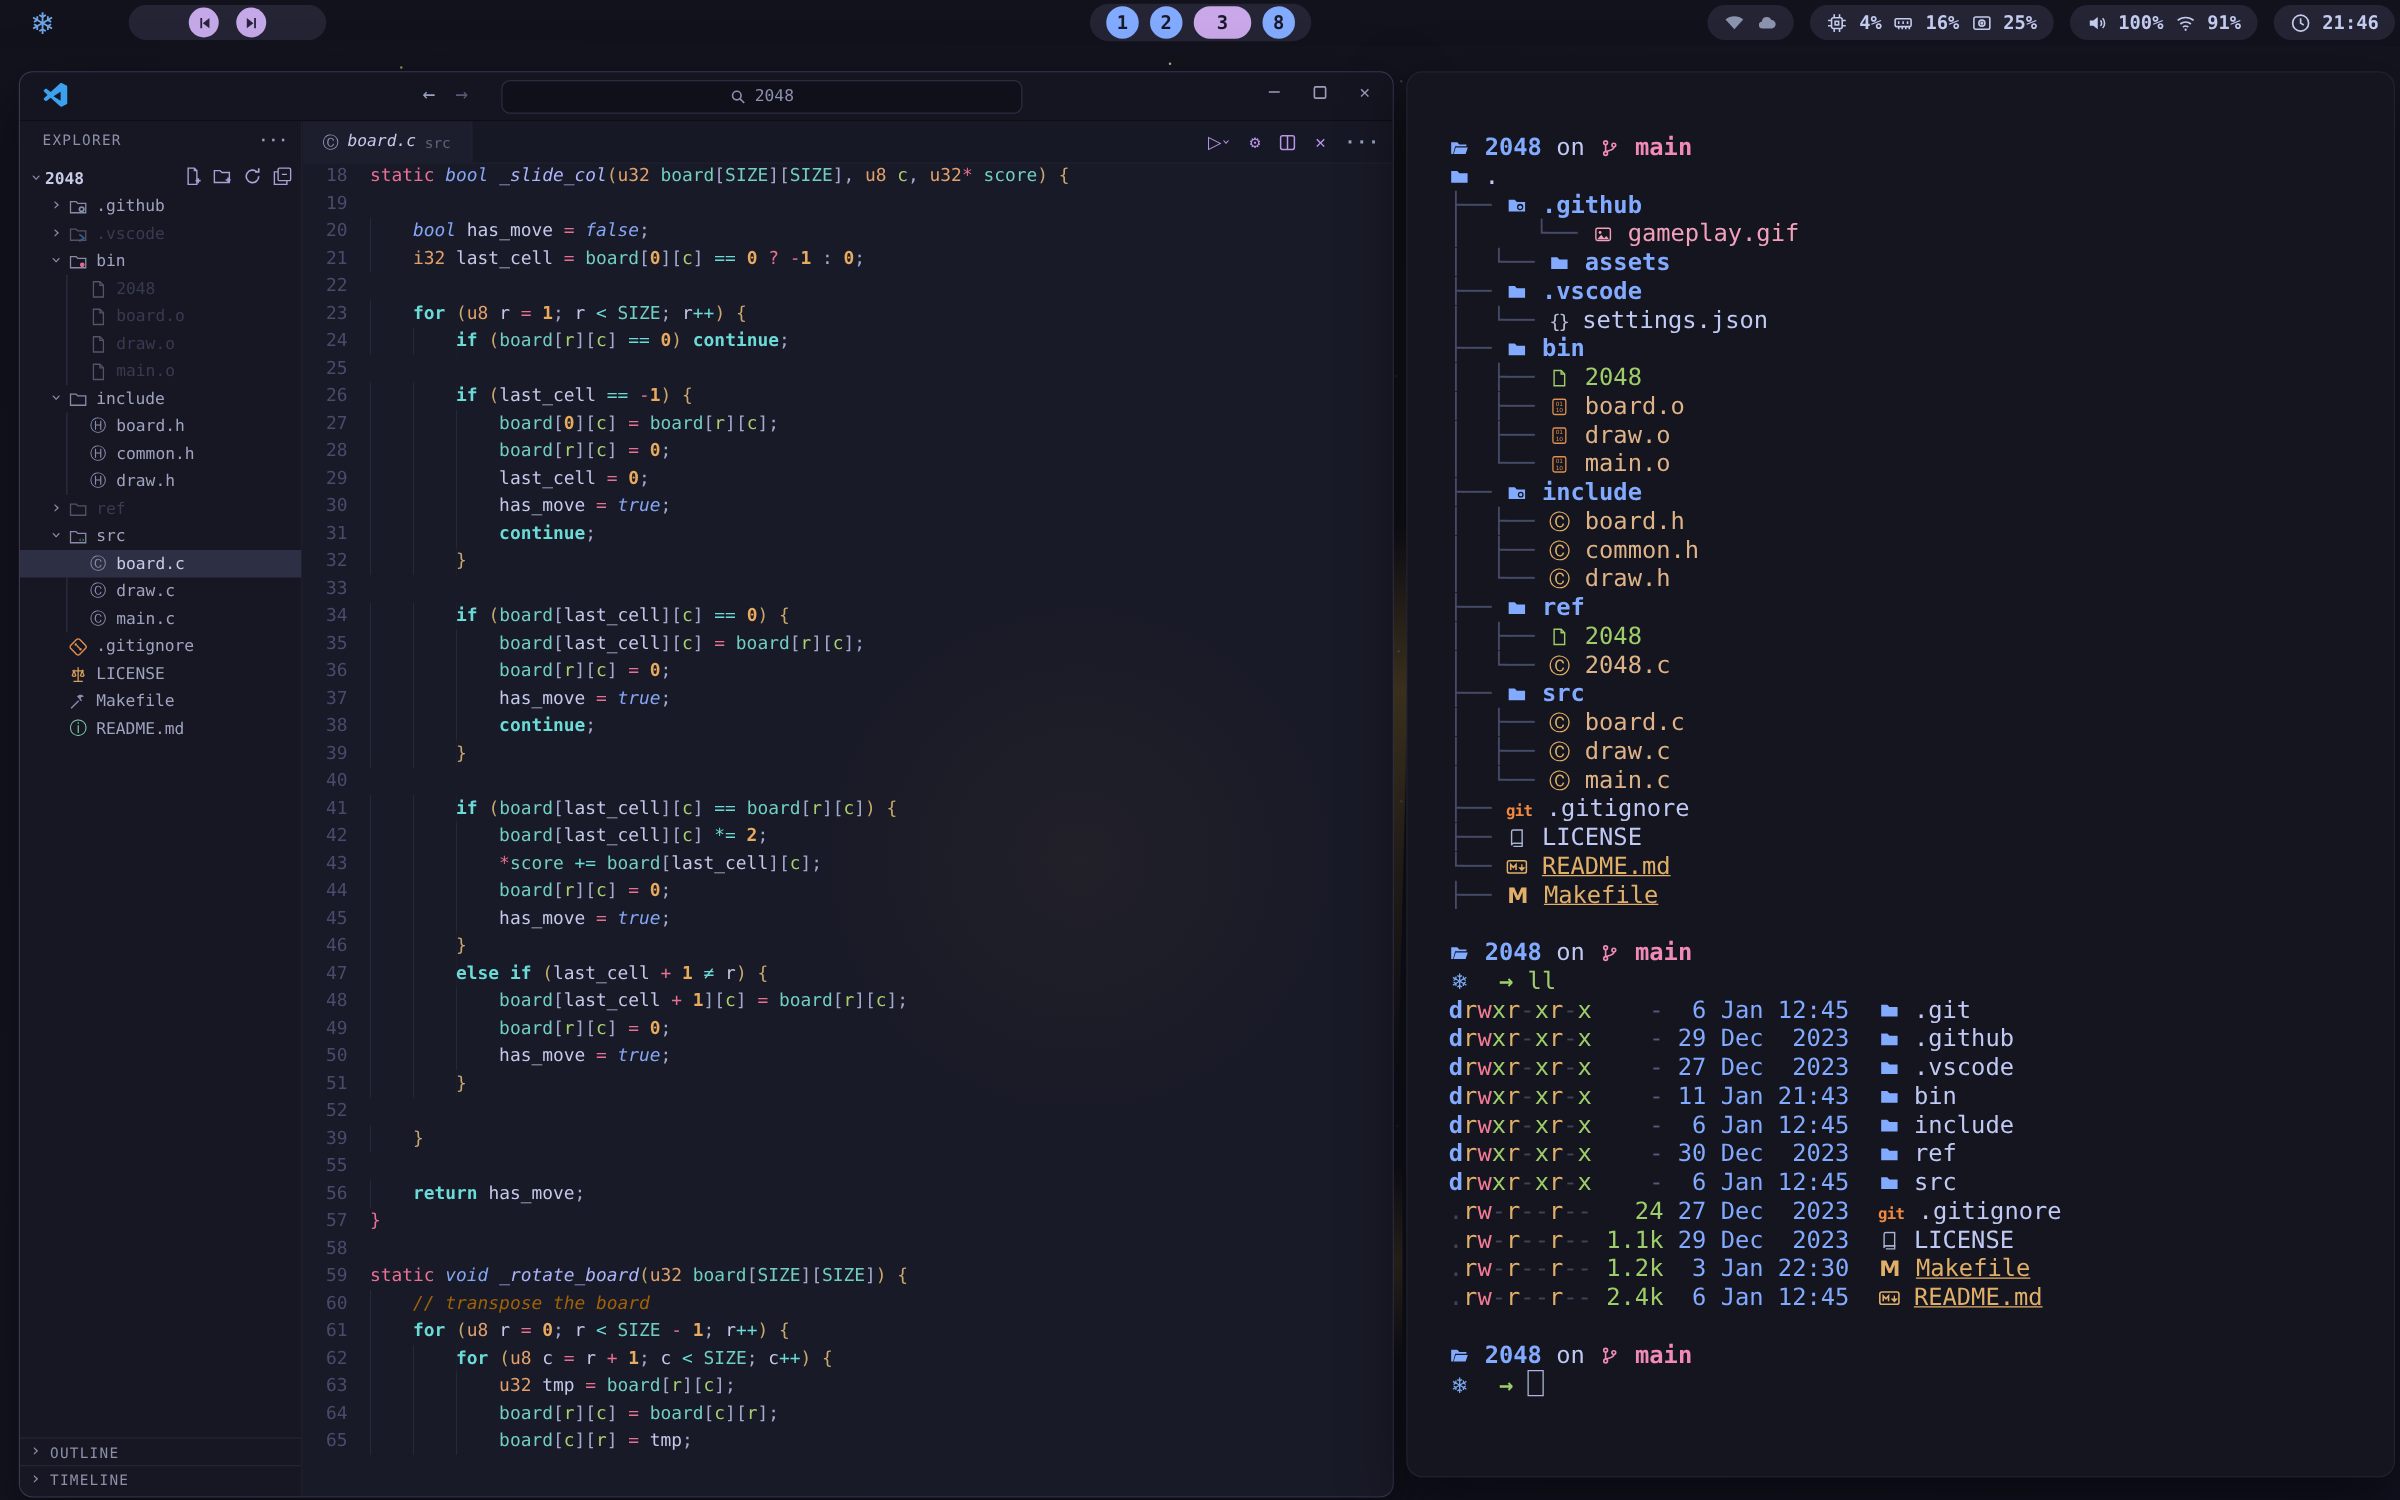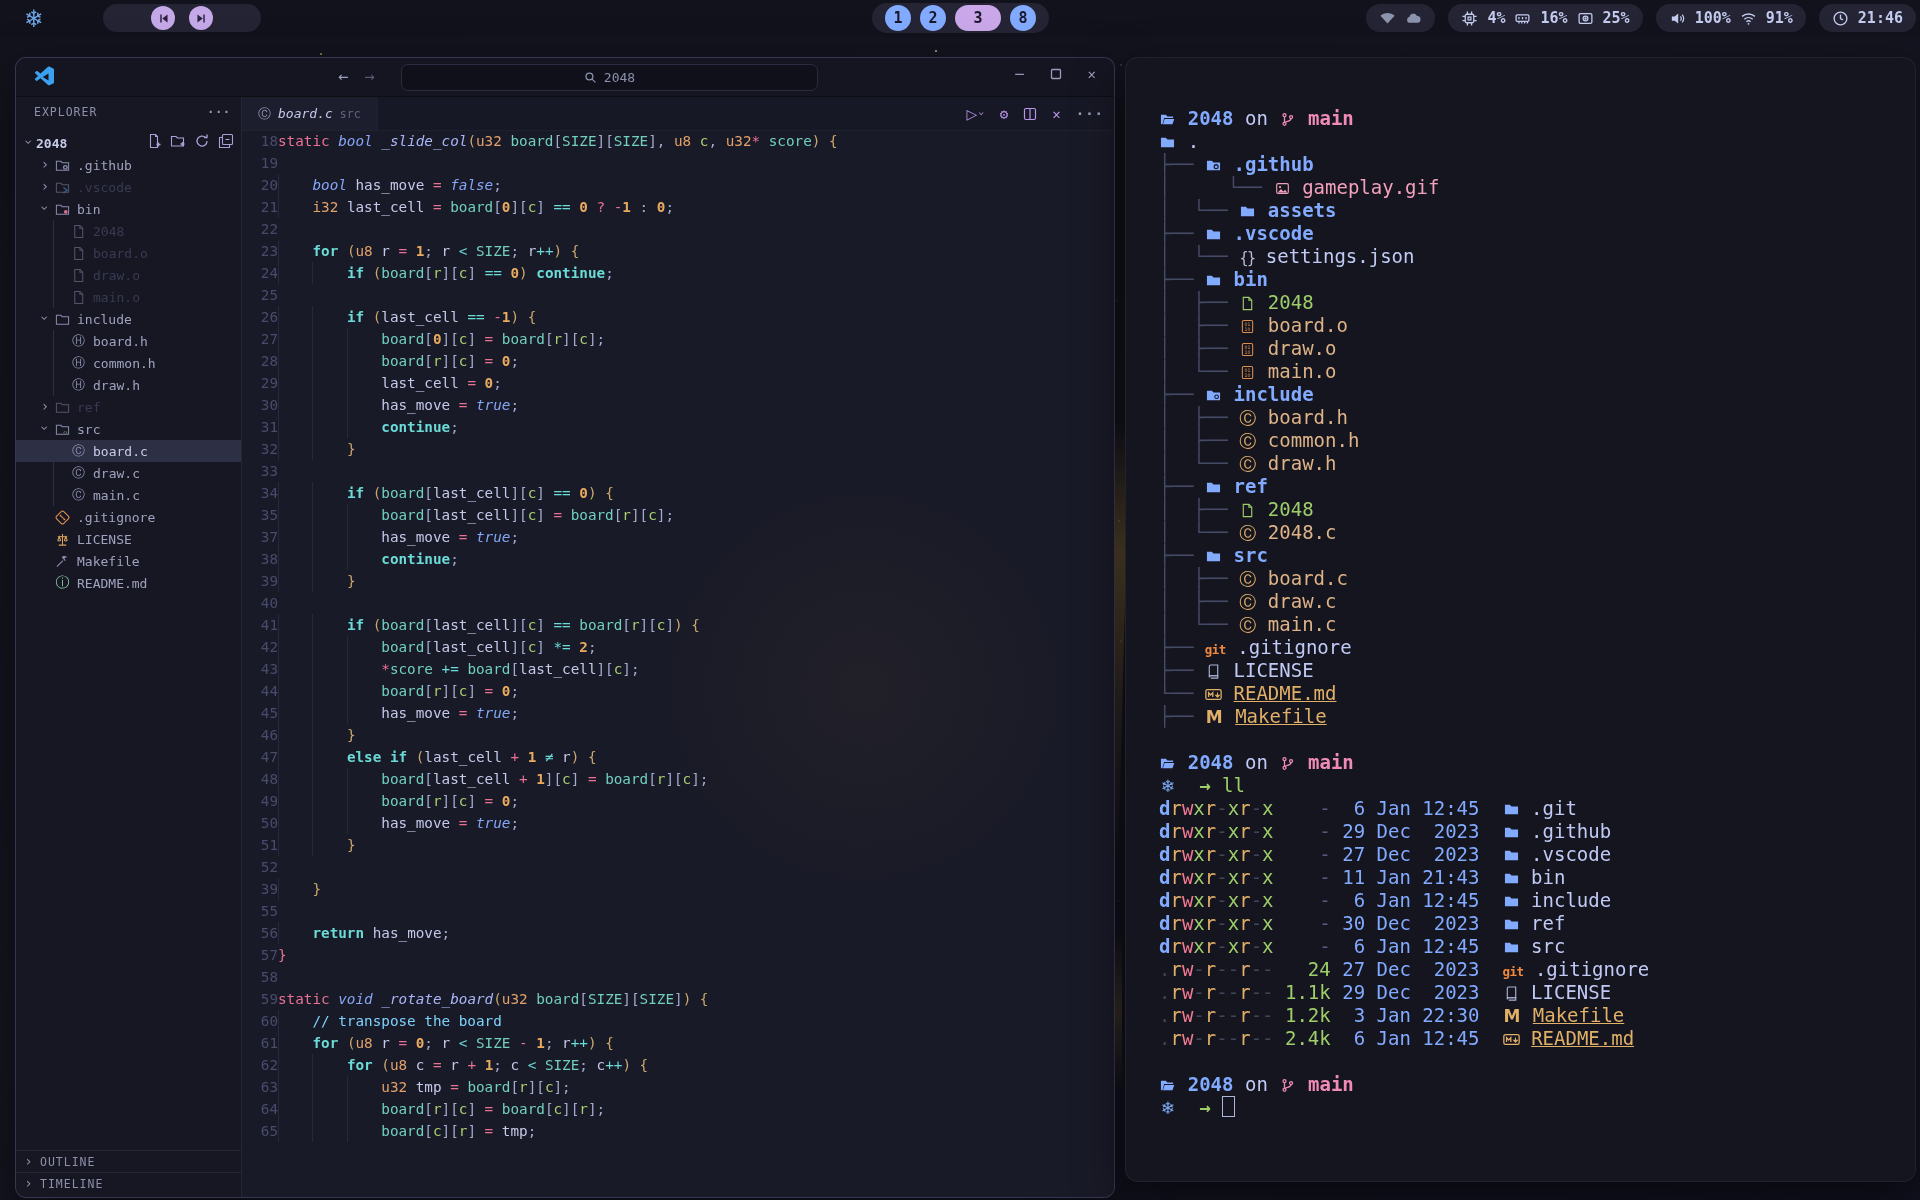--- a/index.html
+++ b/index.html
@@ -76,27 +76,27 @@
   .tname{font-style:italic;color:#c5c9ea;font-size:13px;}
   .tdetail{color:#5e627e;font-size:11.5px;}
   .tb-actions{position:absolute;right:10px;display:flex;gap:15px;color:#b894e6;font-size:14px;align-items:center;}
   .tb-actions .ta{cursor:pointer;display:flex;align-items:center;}
   .tb-actions svg{width:14px;height:14px;}
   .runp{font-family:"DejaVu Sans",sans-serif;}
   .rund{display:inline-block;transform:rotate(90deg);font-size:11px;margin-left:1px;}
 
   .code{position:absolute;top:33px;left:0;right:0;bottom:0;font-size:14.3px;line-height:22px;cursor:text;}
   .cl{white-space:pre;height:22px;}
-  .ln{display:inline-block;width:36px;text-align:right;color:#484c6c;user-select:none;}
+  .ln{display:inline-block;width:36px;text-align:right;color:#484c6c;margin-right:18px;user-select:none;}
   .tk-ws{display:inline-block;height:22px;vertical-align:top;background-image:repeating-linear-gradient(90deg,#272939 0,#272939 1px,transparent 1px,transparent 4ch);}
   .tk-kw{color:#e97193;} .tk-ctl{color:#6adbd7;font-weight:600;} .tk-typ{color:#85a6f5;font-style:italic;}
   .tk-ityp{color:#e2a06a;} .tk-num{color:#e8aa5e;font-weight:600;} .tk-fn{color:#aab4f8;font-style:italic;}
   .tk-param{color:#70cfc0;} .tk-var{color:#a9cf73;} .tk-id{color:#c4c9ea;}
   .tk-op{color:#e97193;} .tk-cmp{color:#6adbd7;} .tk-br{color:#c9a76d;} .tk-pn{color:#a3aacf;}
-  .tk-cm{color:#7dd3fc;}
+  .tk-cm{color:#a16207;font-style:italic;}
 
   
   .termwin{left:1125px;top:57px;width:789px;height:1123px;background:#15151f;border:1px solid rgba(255,255,255,.06);border-radius:13px;}
   .term{position:absolute;inset:0;padding:49px 0 0 33px;font-size:19px;line-height:23px;overflow:hidden;border-radius:13px;}
   .t-line{white-space:pre;height:23px;}
   .fg{color:#c0caf5;} .dim{color:#565b7c;}
   .dir{color:#82aaff;font-weight:700;} .grn{color:#9ece6a;} .tan{color:#deb387;} .pnk{color:#f2a0bc;}
   .con{color:#454a66;} .cmd{color:#9ece6a;} .arr{color:#9ece6a;font-weight:700;}
   .pblue{color:#82aaff;font-weight:700;} .pmain{color:#f08bb8;font-weight:700;}
   .ul{color:#c0caf5;text-decoration:underline;} .ultan{color:#e0af68;text-decoration:underline;}
@@ -483,20 +483,21 @@
             <div class="cl"><span class="ln">26</span><span class="tk-ws">        </span><span class="tk-ctl">if </span><span class="tk-br">(</span><span class="tk-id">last_cell </span><span class="tk-cmp">== </span><span class="tk-op">-</span><span class="tk-num">1</span><span class="tk-br">) {</span></div>
             <div class="cl"><span class="ln">27</span><span class="tk-ws">            </span><span class="tk-param">board</span><span class="tk-pn">[</span><span class="tk-num">0</span><span class="tk-pn">][</span><span class="tk-var">c</span><span class="tk-pn">] </span><span class="tk-op">= </span><span class="tk-param">board</span><span class="tk-pn">[</span><span class="tk-var">r</span><span class="tk-pn">][</span><span class="tk-var">c</span><span class="tk-pn">]</span><span class="tk-pn">;</span></div>
             <div class="cl"><span class="ln">28</span><span class="tk-ws">            </span><span class="tk-param">board</span><span class="tk-pn">[</span><span class="tk-var">r</span><span class="tk-pn">][</span><span class="tk-var">c</span><span class="tk-pn">] </span><span class="tk-op">= </span><span class="tk-num">0</span><span class="tk-pn">;</span></div>
             <div class="cl"><span class="ln">29</span><span class="tk-ws">            </span><span class="tk-id">last_cell </span><span class="tk-op">= </span><span class="tk-num">0</span><span class="tk-pn">;</span></div>
             <div class="cl"><span class="ln">30</span><span class="tk-ws">            </span><span class="tk-id">has_move </span><span class="tk-op">= </span><span class="tk-typ">true</span><span class="tk-pn">;</span></div>
             <div class="cl"><span class="ln">31</span><span class="tk-ws">            </span><span class="tk-ctl">continue</span><span class="tk-pn">;</span></div>
             <div class="cl"><span class="ln">32</span><span class="tk-ws">        </span><span class="tk-br">}</span></div>
             <div class="cl"><span class="ln">33</span></div>
             <div class="cl"><span class="ln">34</span><span class="tk-ws">        </span><span class="tk-ctl">if </span><span class="tk-br">(</span><span class="tk-param">board</span><span class="tk-pn">[</span><span class="tk-id">last_cell</span><span class="tk-pn">][</span><span class="tk-var">c</span><span class="tk-pn">] </span><span class="tk-cmp">== </span><span class="tk-num">0</span><span class="tk-br">) {</span></div>
             <div class="cl"><span class="ln">35</span><span class="tk-ws">            </span><span class="tk-param">board</span><span class="tk-pn">[</span><span class="tk-id">last_cell</span><span class="tk-pn">][</span><span class="tk-var">c</span><span class="tk-pn">] </span><span class="tk-op">= </span><span class="tk-param">board</span><span class="tk-pn">[</span><span class="tk-var">r</span><span class="tk-pn">][</span><span class="tk-var">c</span><span class="tk-pn">]</span><span class="tk-pn">;</span></div>
+            <div class="cl"><span class="ln">36</span><span class="tk-ws">            </span><span class="tk-param">board</span><span class="tk-pn">[</span><span class="tk-var">r</span><span class="tk-pn">][</span><span class="tk-var">c</span><span class="tk-pn">] </span><span class="tk-op">= </span><span class="tk-num">0</span><span class="tk-pn">;</span></div>
             <div class="cl"><span class="ln">37</span><span class="tk-ws">            </span><span class="tk-id">has_move </span><span class="tk-op">= </span><span class="tk-typ">true</span><span class="tk-pn">;</span></div>
             <div class="cl"><span class="ln">38</span><span class="tk-ws">            </span><span class="tk-ctl">continue</span><span class="tk-pn">;</span></div>
             <div class="cl"><span class="ln">39</span><span class="tk-ws">        </span><span class="tk-br">}</span></div>
             <div class="cl"><span class="ln">40</span></div>
             <div class="cl"><span class="ln">41</span><span class="tk-ws">        </span><span class="tk-ctl">if </span><span class="tk-br">(</span><span class="tk-param">board</span><span class="tk-pn">[</span><span class="tk-id">last_cell</span><span class="tk-pn">][</span><span class="tk-var">c</span><span class="tk-pn">] </span><span class="tk-cmp">== </span><span class="tk-param">board</span><span class="tk-pn">[</span><span class="tk-var">r</span><span class="tk-pn">][</span><span class="tk-var">c</span><span class="tk-pn">]</span><span class="tk-br">) {</span></div>
             <div class="cl"><span class="ln">42</span><span class="tk-ws">            </span><span class="tk-param">board</span><span class="tk-pn">[</span><span class="tk-id">last_cell</span><span class="tk-pn">][</span><span class="tk-var">c</span><span class="tk-pn">] </span><span class="tk-cmp">*= </span><span class="tk-num">2</span><span class="tk-pn">;</span></div>
             <div class="cl"><span class="ln">43</span><span class="tk-ws">            </span><span class="tk-op">*</span><span class="tk-param">score </span><span class="tk-cmp">+= </span><span class="tk-param">board</span><span class="tk-pn">[</span><span class="tk-id">last_cell</span><span class="tk-pn">][</span><span class="tk-var">c</span><span class="tk-pn">]</span><span class="tk-pn">;</span></div>
             <div class="cl"><span class="ln">44</span><span class="tk-ws">            </span><span class="tk-param">board</span><span class="tk-pn">[</span><span class="tk-var">r</span><span class="tk-pn">][</span><span class="tk-var">c</span><span class="tk-pn">] </span><span class="tk-op">= </span><span class="tk-num">0</span><span class="tk-pn">;</span></div>
             <div class="cl"><span class="ln">45</span><span class="tk-ws">            </span><span class="tk-id">has_move </span><span class="tk-op">= </span><span class="tk-typ">true</span><span class="tk-pn">;</span></div>
             <div class="cl"><span class="ln">46</span><span class="tk-ws">        </span><span class="tk-br">}</span></div>

